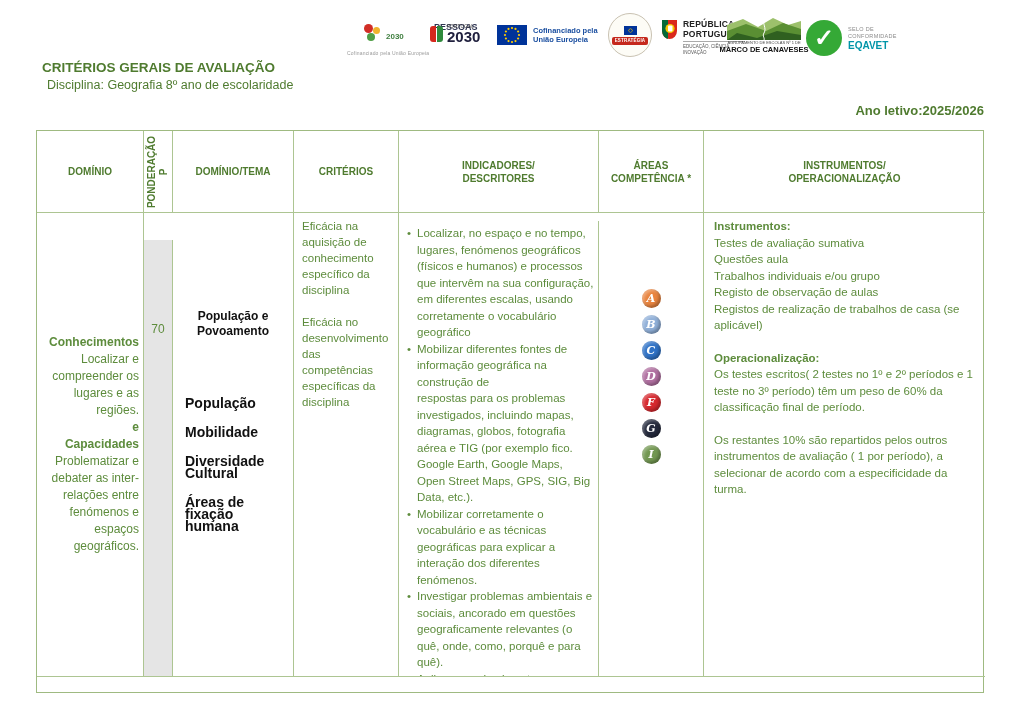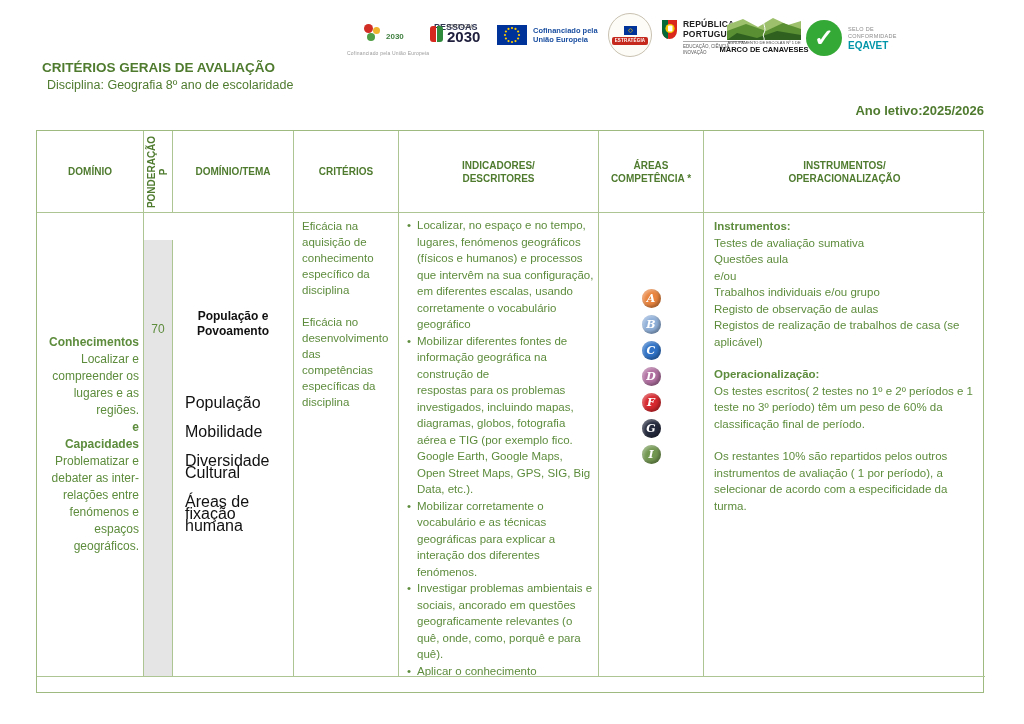--- a/index.html
+++ b/index.html
@@ -57,24 +57,24 @@
   .vwrap{display:flex;align-items:center;justify-content:center;}
   .vtext{transform:rotate(-90deg);width:80px;text-align:center;color:#4f7b2f;
          font-weight:bold;font-size:10px;line-height:12px;}
   .greenbg{background:#e5e5e5;margin-top:27px;}
 
   .dominio-cell{display:flex;flex-direction:column;justify-content:center;text-align:right;
         color:#5d8c3c;font-size:12px;line-height:17px;padding:0 4px;}
   .pond-cell{text-align:center;color:#5d8c3c;font-size:12px;padding-top:82px;}
   .tema-title{margin-top:96px;text-align:center;font-weight:bold;font-size:12px;color:#111;line-height:15px;}
   .tema-topics{margin-top:58px;padding-left:12px;}
-  .tema-topic{font-size:16px;font-weight:normal;color:#111;line-height:12px;margin-bottom:17px;width:92px;}
+  .tema-topic{font-size:14px;font-weight:bold;color:#111;line-height:12px;margin-bottom:17px;width:92px;}
   .crit-cell{padding:5px 4px 0 8px;color:#5d8c3c;font-size:11.5px;line-height:16px;}
   .crit-p{margin:0 0 16px 0;}
-  .ind-cell{padding:4px 4px 0 8px;color:#5d8c3c;font-size:11.5px;line-height:16.5px;}
+  .ind-cell{padding:4px 4px 0 8px;color:#5d8c3c;font-size:11.5px;line-height:16.5px;margin-top:8px;}
   .ind-list{margin:0;padding:0;list-style:none;}
   .ind-list li{position:relative;padding-left:10px;margin:0;white-space:pre-line;}
   .ind-list li:before{content:"\2022";position:absolute;left:0;top:0;}
   .areas-cell{display:flex;flex-direction:column;align-items:center;padding-top:76px;gap:7px;}
   .badge{width:19px;height:19px;border-radius:50%;display:flex;align-items:center;justify-content:center;
          color:#fff;font-size:11px;font-weight:bold;font-style:italic;
          font-family:"DejaVu Serif",serif;
          box-shadow:inset -2px -2px 3px rgba(0,0,0,.28), inset 2px 2px 3px rgba(255,255,255,.3);}
   .instr-cell{padding:5px 10px 0 10px;color:#5d8c3c;font-size:11.5px;line-height:16.5px;}
   .instr-h{font-weight:bold;}
@@ -240,21 +240,20 @@
     <span class="badge" style="background-color: rgb(176, 111, 160);">D</span>
     <span class="badge" style="background-color: rgb(214, 40, 46);">F</span>
     <span class="badge" style="background-color: rgb(37, 42, 61);">G</span>
     <span class="badge" style="background-color: rgb(114, 151, 81);">I</span>
   </div>
 
   <div class="cell instr-cell lc">
     <div class="instr-h">Instrumentos:</div>
     <div>Testes de avaliação sumativa</div>
     <div>Questões aula</div>
-    <div>e/ou</div>
     <div>Trabalhos individuais e/ou grupo</div>
     <div>Registo de observação de aulas</div>
     <div>Registos de realização de trabalhos de casa (se aplicável)</div>
     <div class="instr-h2">Operacionalização:</div>
     <div>Os testes escritos( 2 testes no 1º e 2º períodos e 1 teste no 3º período) têm um peso de 60% da classificação final de período.</div>
     <div class="instr-p">Os restantes 10% são repartidos pelos outros instrumentos de avaliação ( 1 por período), a selecionar de acordo com a especificidade da turma.</div>
   </div>
 
   <div class="cell greenbg lr"></div>
   <div class="cell greenbg lr"></div>

